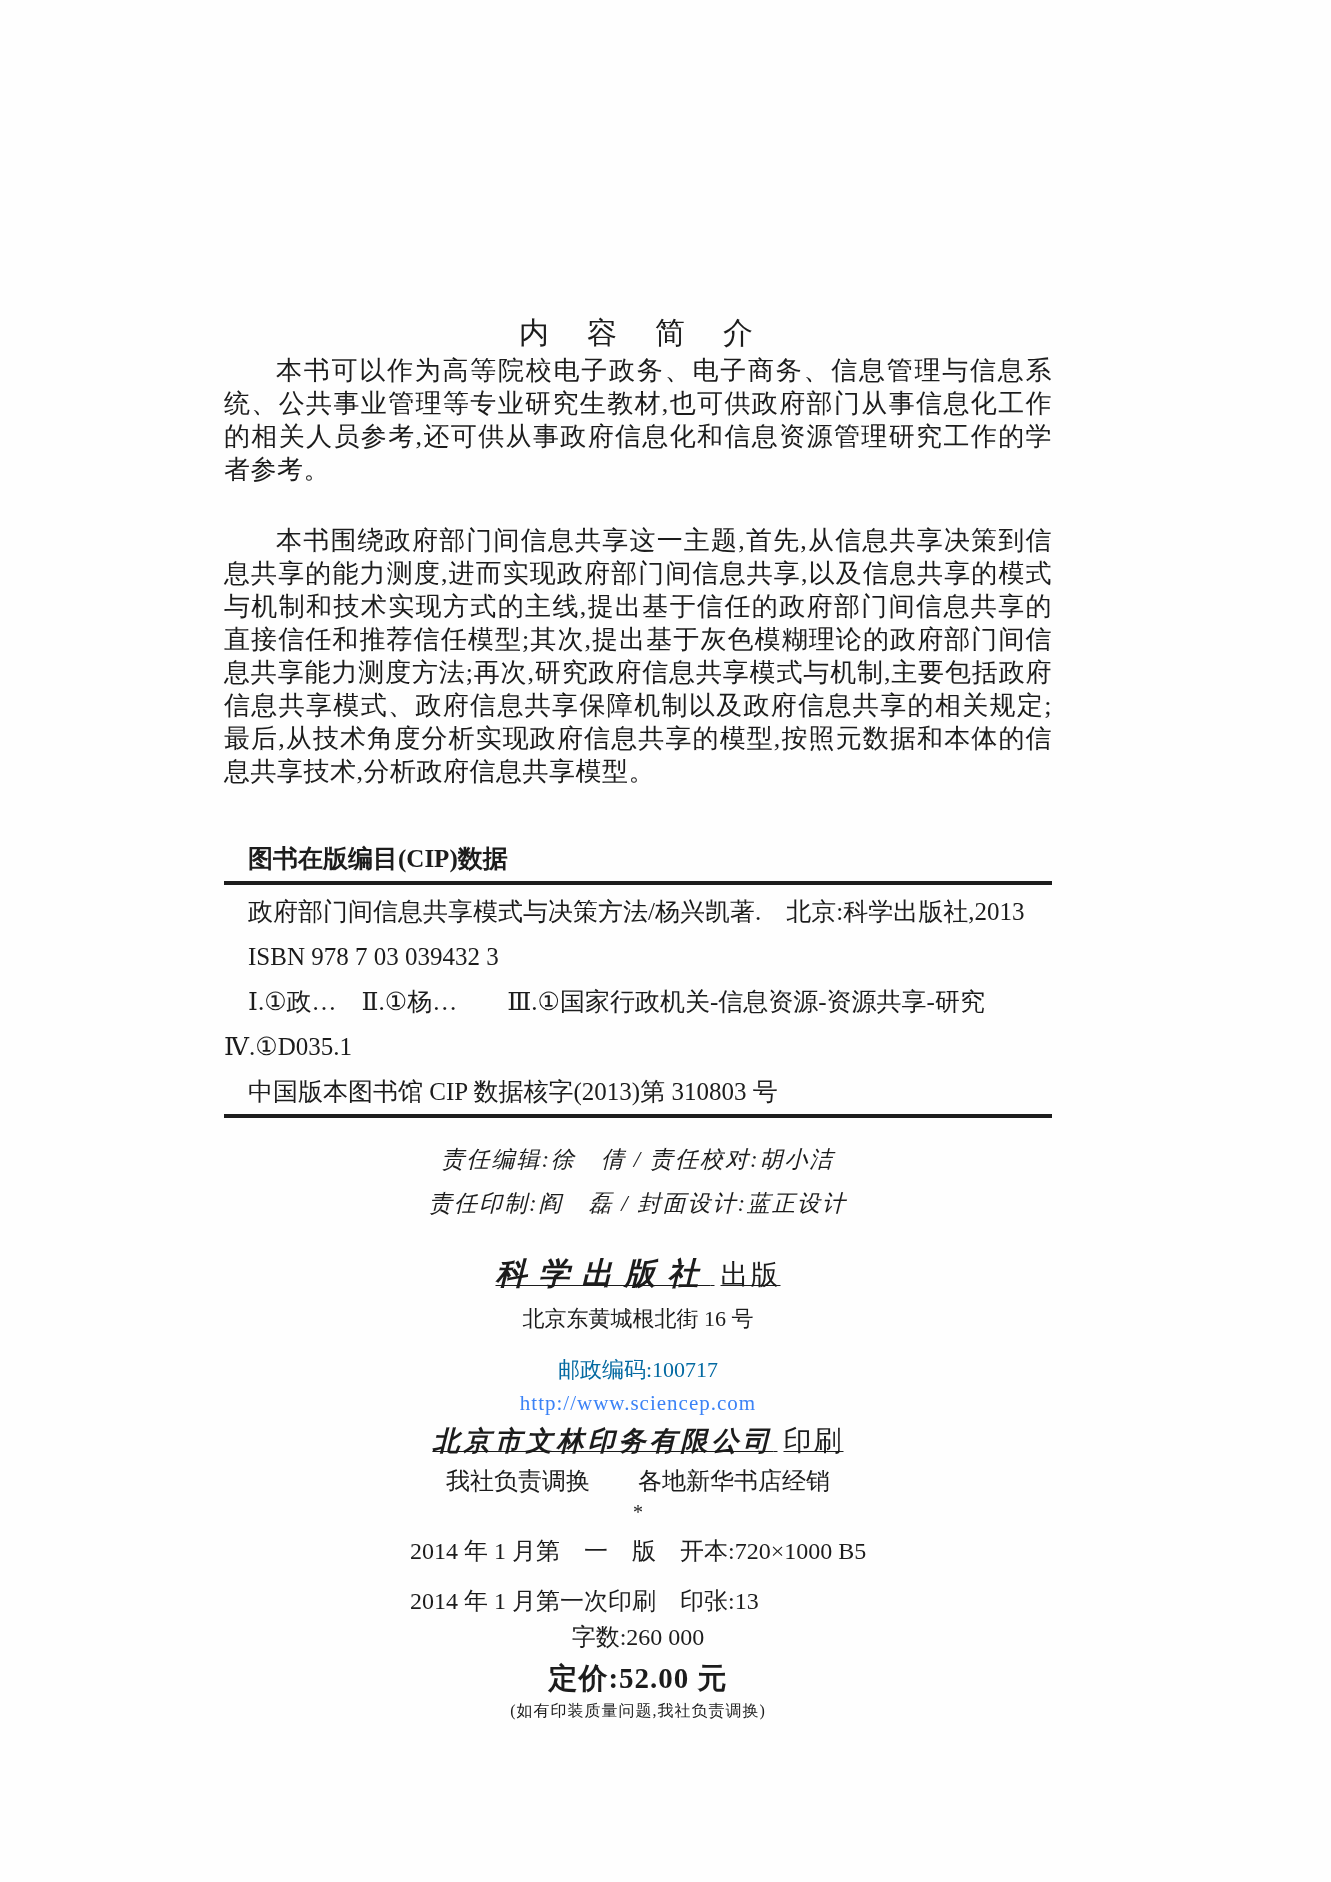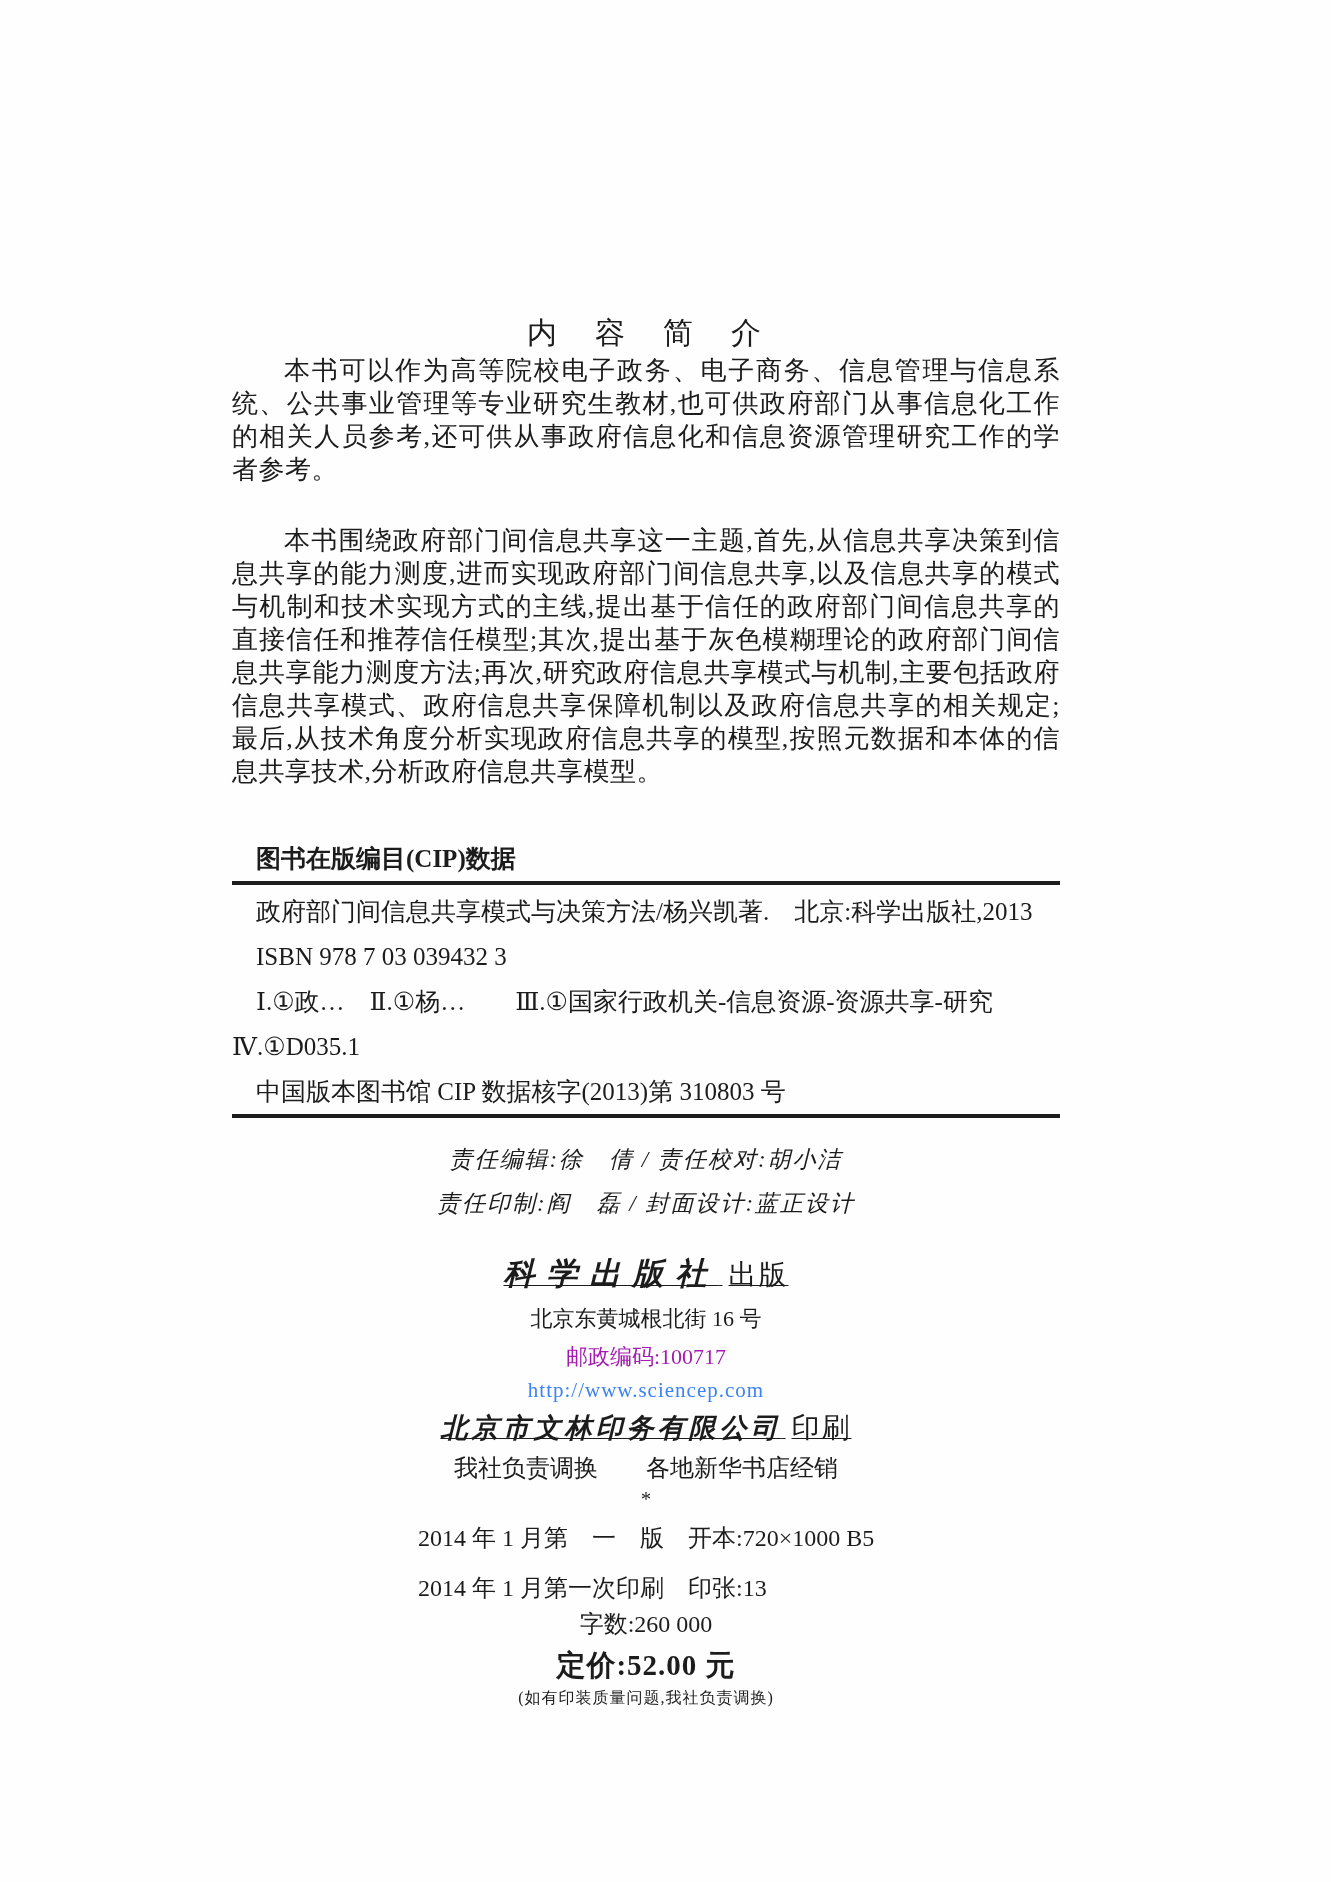--- a/index.html
+++ b/index.html
@@ -12,21 +12,21 @@
     width: 1331px;
     height: 1882px;
     margin: 0 auto;
     background: #fefefe;
     color: #1c1c1c;
     font-family: "Liberation Serif", "DejaVu Serif", serif;
     overflow: hidden;
   }
   .content {
     position: absolute;
-    left: 232px;
+    left: 224px;
     top: 0;
     width: 828px;
   }
   .doc-title {
     margin-top: 312px;
     text-align: center;
     font-size: 30px;
     line-height: 42px;
     font-weight: 500;
     letter-spacing: 4px;
@@ -92,21 +92,21 @@
     letter-spacing: 4px;
   }
   .pub-suffix {
     font-size: 28px;
     font-style: normal;
     font-weight: normal;
     letter-spacing: 2px;
     margin-left: 6px;
   }
   .addr-line   { margin-top: 6px;  text-align: center; font-size: 22px; line-height: 28px; }
-  .post-line   { margin-top: 10px;  text-align: center; font-size: 22px; line-height: 28px; color: #a21caf; }
+  .post-line   { margin-top: 23px;  text-align: center; font-size: 22px; line-height: 28px; color: #0369a1; }
   .url-line    { margin-top: 6px;  text-align: center; font-size: 21px; line-height: 26px; color: #3b82f6; letter-spacing: 1px; }
   .printer-line{ margin-top: 8px;  text-align: center; line-height: 34px; text-decoration: underline; }
   .dist-line   { margin-top: 4px;  text-align: center; font-size: 24px; line-height: 30px; }
   .star-line   { margin-top: 4px;  text-align: center; font-size: 20px; line-height: 24px; }
   .edition-row {
     width: 456px;
     margin: 0 auto;
     display: flex;
     font-size: 24px;
     line-height: 30px;

